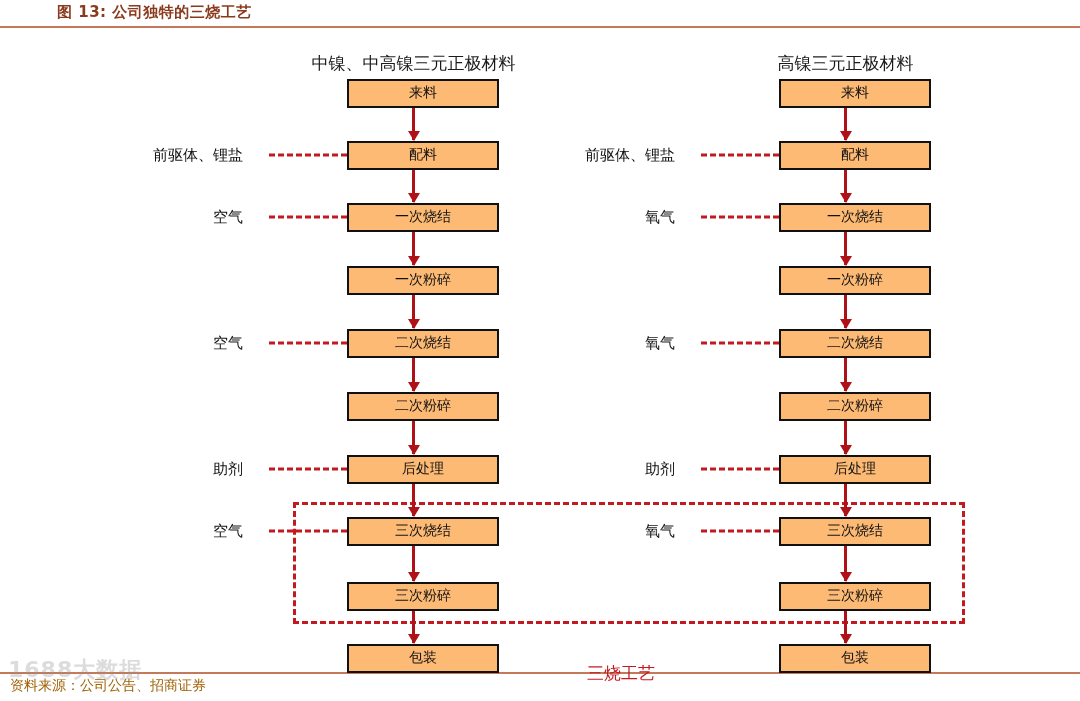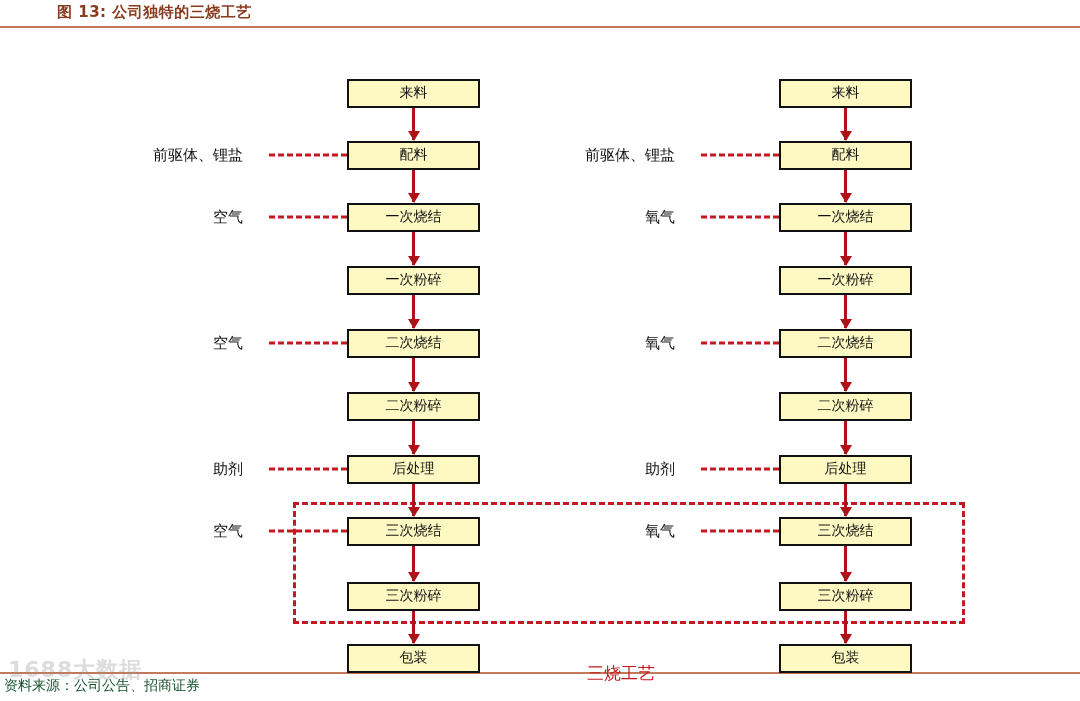--- a/index.html
+++ b/index.html
@@ -25,22 +25,22 @@
     position:absolute;left:0;top:26px;width:1080px;height:2px;
     background:#c4795a;
   }
 
   
   #fig-footer-rule{
     position:absolute;left:0;top:672px;width:1080px;height:2px;
     background:#c4795a;
   }
   #fig-source{
-    position:absolute;left:4px;top:677px;
-    font-size:14px;color:#14532d;white-space:nowrap;
+    position:absolute;left:10px;top:677px;
+    font-size:14px;color:#a16207;white-space:nowrap;
   }
   #watermark{
     position:absolute;left:8px;top:655px;
     font-size:22px;font-weight:bold;color:rgba(150,150,150,0.33);
     white-space:nowrap;letter-spacing:1px;pointer-events:none;
   }
 
   
   #diagram{
     position:absolute;left:0;top:30px;width:1080px;height:642px;
@@ -49,23 +49,23 @@
   .col-header{
     position:absolute;
     font-size:17px;color:#1a1a1a;white-space:nowrap;
     transform:translateX(-50%);
     font-family:"DejaVu Sans","Liberation Sans",sans-serif;
   }
 
   
   .pbox{
     position:absolute;
-    width:133px;height:29px;
+    width:152px;height:29px;
     border:2.5px solid #111111;
-    background:#fef9c3;
+    background:#fdba74;
     box-sizing:border-box;
     display:flex;align-items:center;justify-content:center;
     font-size:14px;color:#111111;white-space:nowrap;
     z-index:3;
   }
 
   
   .arrow{
     position:absolute;
     width:3px;background:#b01116;
@@ -110,20 +110,21 @@
 </style>
 </head>
 <body>
 
 <div id="fig-header">
   <div id="fig-title">图 13: 公司独特的三烧工艺</div>
   <div id="fig-title-rule"></div>
 </div>
 
 <div id="diagram">
+    <div class="col-header" style="left: 413.5px; top: 22px;">中镍、中高镍三元正极材料</div>
     <div class="pbox" style="left: 347px; top: 48.5px;">来料</div>
     <div class="arrow" style="left: 412px; top: 77.5px; height: 32px;"></div>
     <div class="feed" style="left: 269px; top: 125px; width: 78px;"></div>
     <div class="side-label" style="left: 243px; top: 125px;">前驱体、锂盐</div>
     <div class="pbox" style="left: 347px; top: 110.5px;">配料</div>
     <div class="arrow" style="left: 412px; top: 139.5px; height: 32px;"></div>
     <div class="feed" style="left: 269px; top: 187px; width: 78px;"></div>
     <div class="side-label" style="left: 243px; top: 187px;">空气</div>
     <div class="pbox" style="left: 347px; top: 172.5px;">一次烧结</div>
     <div class="arrow" style="left: 412px; top: 201.5px; height: 33px;"></div>
@@ -139,20 +140,21 @@
     <div class="side-label" style="left: 243px; top: 439px;">助剂</div>
     <div class="pbox" style="left: 347px; top: 424.5px;">后处理</div>
     <div class="arrow" style="left: 412px; top: 453.5px; height: 32px;"></div>
     <div class="feed" style="left: 269px; top: 501px; width: 78px;"></div>
     <div class="side-label" style="left: 243px; top: 501px;">空气</div>
     <div class="pbox" style="left: 347px; top: 486.5px;">三次烧结</div>
     <div class="arrow" style="left: 412px; top: 515.5px; height: 35px;"></div>
     <div class="pbox" style="left: 347px; top: 551.5px;">三次粉碎</div>
     <div class="arrow" style="left: 412px; top: 580.5px; height: 32px;"></div>
     <div class="pbox" style="left: 347px; top: 613.5px;">包装</div>
+    <div class="col-header" style="left: 845.5px; top: 22px;">高镍三元正极材料</div>
     <div class="pbox" style="left: 779px; top: 48.5px;">来料</div>
     <div class="arrow" style="left: 844px; top: 77.5px; height: 32px;"></div>
     <div class="feed" style="left: 701px; top: 125px; width: 78px;"></div>
     <div class="side-label" style="left: 675px; top: 125px;">前驱体、锂盐</div>
     <div class="pbox" style="left: 779px; top: 110.5px;">配料</div>
     <div class="arrow" style="left: 844px; top: 139.5px; height: 32px;"></div>
     <div class="feed" style="left: 701px; top: 187px; width: 78px;"></div>
     <div class="side-label" style="left: 675px; top: 187px;">氧气</div>
     <div class="pbox" style="left: 779px; top: 172.5px;">一次烧结</div>
     <div class="arrow" style="left: 844px; top: 201.5px; height: 33px;"></div>

